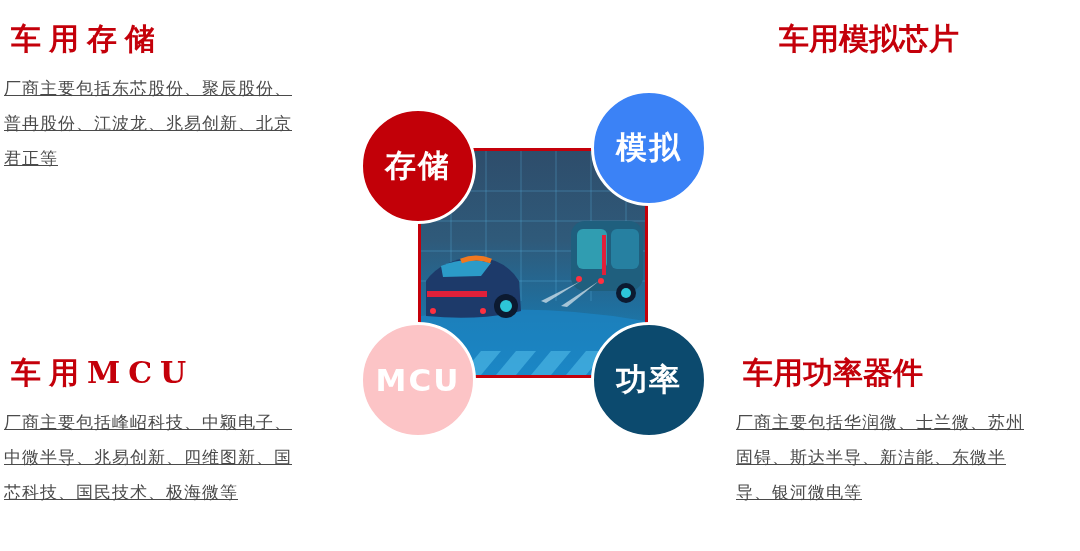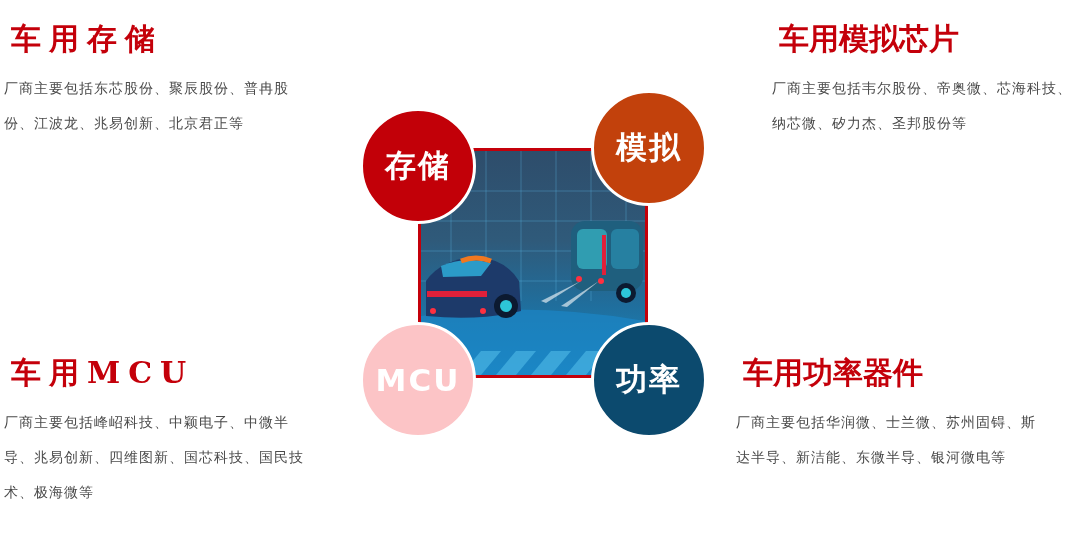--- a/index.html
+++ b/index.html
@@ -1,47 +1,46 @@
 <!DOCTYPE html>
 <html><head>
 <meta charset="utf-8">
 <style>
   html, body { margin:0; padding:0; }
   body { width:1080px; height:551px; background:#ffffff; position:relative; overflow:hidden; font-family:"DejaVu Sans","Liberation Sans",sans-serif; }
   .block { position:absolute; }
   .title { font-family:"DejaVu Serif","Liberation Serif",serif; font-weight:bold; color:#c4000a; font-size:30px; line-height:36px; margin:7px; white-space:nowrap; }
   .title.spaced { letter-spacing:8px; }
-  .desc { color:#4a4a4a; font-size:14px; line-height:35px; margin-top:14px; letter-spacing:1px; }
+  .desc { color:#4a4a4a; font-size:17px; line-height:35px; margin-top:14px; letter-spacing:1px;text-decoration:underline; }
   #b-tl { left:4px; top:14px; width:305px; }
   #b-tr { left:772px; top:14px; width:300px; }
   #b-bl { left:4px; top:348px; width:305px; }
   #b-br { left:736px; top:348px; width:300px; }
 
   .photo { position:absolute; left:418px; top:148px; width:230px; height:230px; box-sizing:border-box; border:3px solid #c4000a; overflow:hidden;
     background: linear-gradient(180deg,#2e4d6b 0%,#2f5a7a 40%,#1f6f9e 70%,#1a88c4 100%); }
   .photo svg { display:block; }
 
   .circle { position:absolute; width:116px; height:116px; border-radius:50%; box-sizing:border-box; border:3px solid #ffffff;
     display:flex; align-items:center; justify-content:center; color:#ffffff; font-weight:bold; font-size:31px; font-family:"DejaVu Sans","Liberation Sans",sans-serif; letter-spacing:2px; }
   #c-tl { left:360px; top:108px; background:#c20008; }
-  #c-tr { left:591px; top:90px; background:#c2410c; }
+  #c-tr { left:591px; top:90px; background:#3b82f6; }
   #c-bl { left:360px; top:322px; background:#fcc4c6; }
   #c-br { left:591px; top:322px; background:#0c4a6e; }
 </style>
 </head>
 <body>
 
 <div class="block" id="b-tl">
   <h2 class="title spaced">车用存储</h2>
   <div class="desc">厂商主要包括东芯股份、聚辰股份、普冉股份、江波龙、兆易创新、北京君正等</div>
 </div>
 
 <div class="block" id="b-tr">
   <h2 class="title">车用模拟芯片</h2>
-  <div class="desc">厂商主要包括韦尔股份、帝奥微、芯海科技、纳芯微、矽力杰、圣邦股份等</div>
 </div>
 
 <div class="block" id="b-bl">
   <h2 class="title spaced">车用MCU</h2>
   <div class="desc">厂商主要包括峰岹科技、中颖电子、中微半导、兆易创新、四维图新、国芯科技、国民技术、极海微等</div>
 </div>
 
 <div class="block" id="b-br">
   <h2 class="title">车用功率器件</h2>
   <div class="desc">厂商主要包括华润微、士兰微、苏州固锝、斯达半导、新洁能、东微半导、银河微电等</div>

